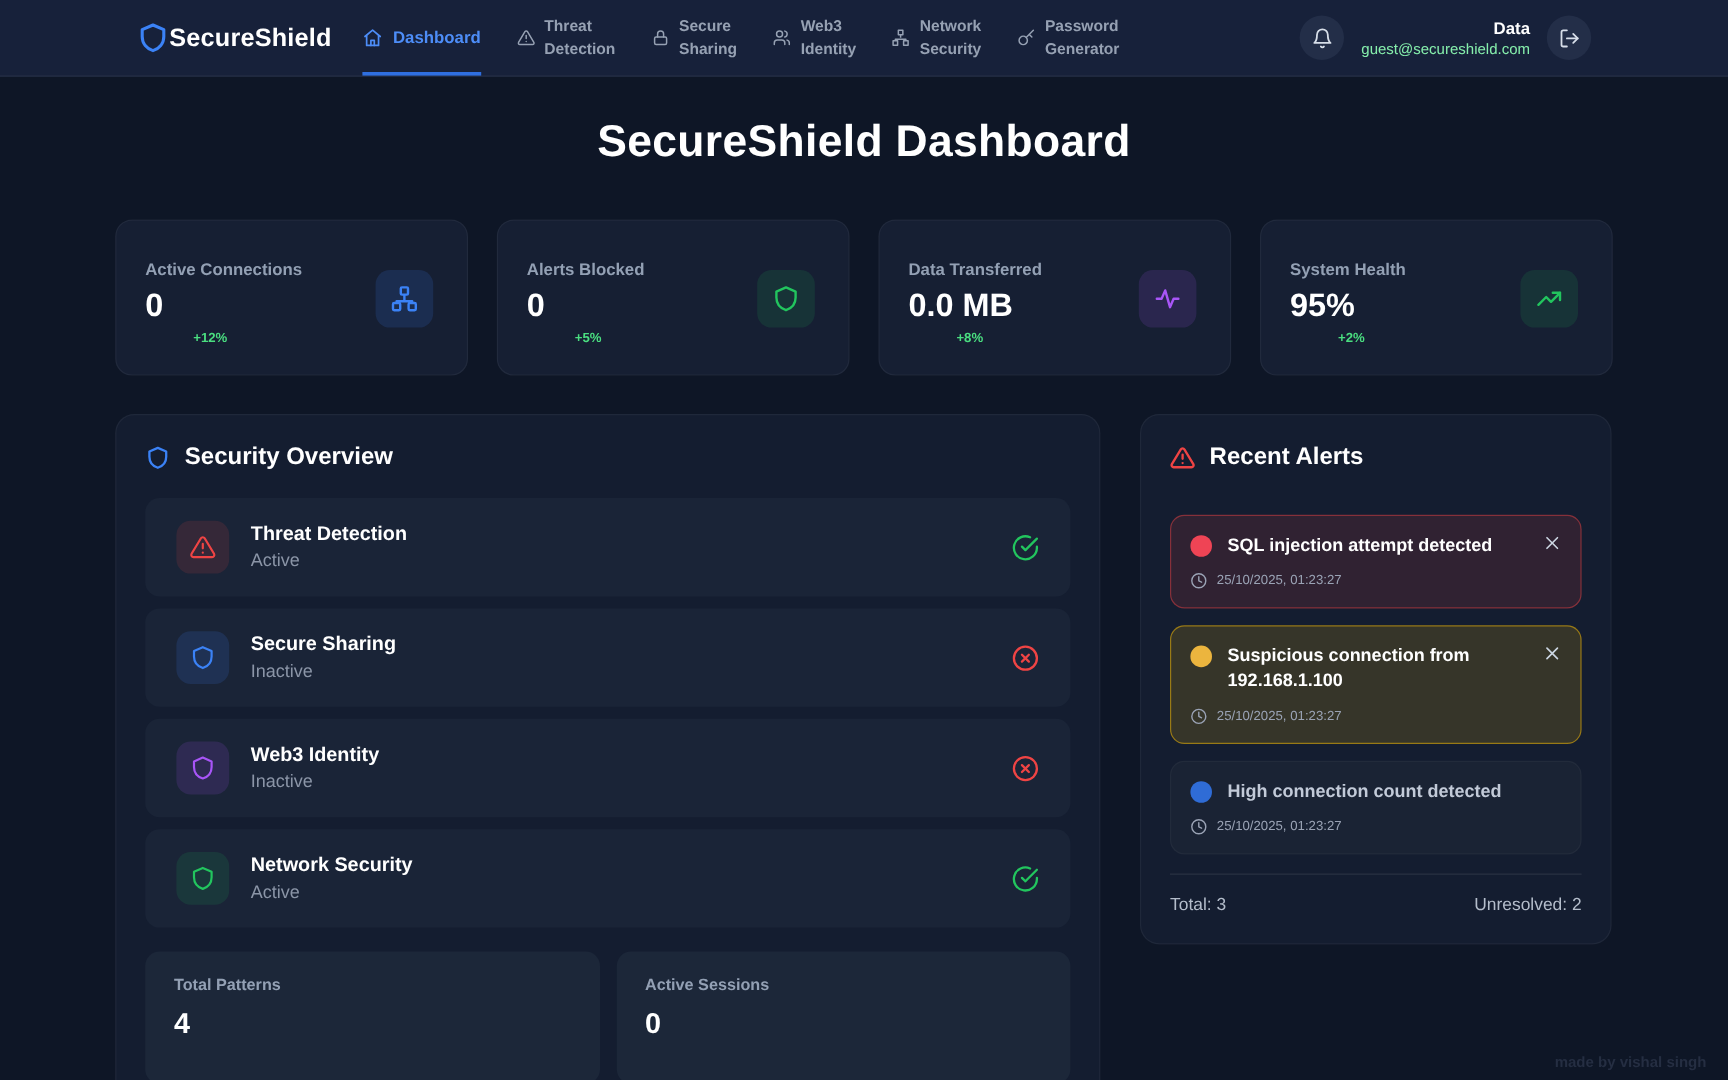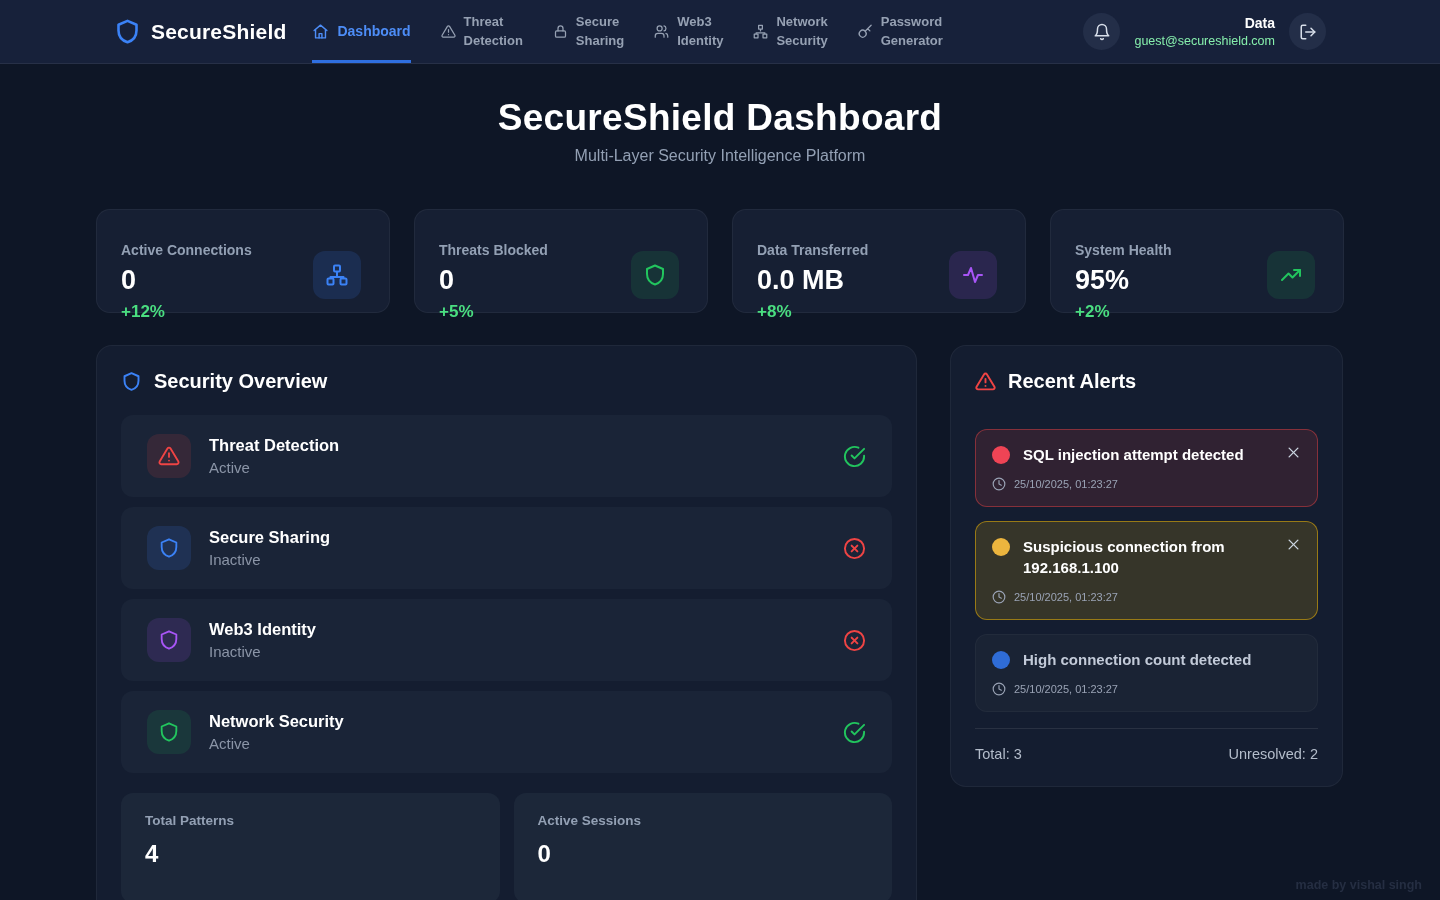--- a/index.html
+++ b/index.html
@@ -12,21 +12,21 @@
   }
   svg { display:block; }
 
   
   .topnav {
     height:64px; background:#17213a;
     border-bottom:1px solid rgba(255,255,255,0.07);
     display:flex; align-items:stretch;
     padding:0 114px;
   }
-  .brand { display:flex; align-items:center; gap:10px; margin-right:26px; }
+  .brand { display:flex; align-items:center; margin-right:26px; }
   .brand-name { font-size:21px; font-weight:800; color:#ffffff; letter-spacing:.2px; }
   .nav-items { display:flex; align-items:stretch; gap:30px; }
   .nav-item {
     display:flex; align-items:center; gap:8px;
     color:#96a1b3; font-size:13px; font-weight:600; line-height:1.45;
     cursor:pointer; border-bottom:3px solid transparent; padding-top:3px;
   }
   .nav-item .nav-label { width:min-content; white-space:normal; }
   .nav-item.single .nav-label { width:auto; white-space:nowrap; font-size:14px; }
   .nav-item.active { color:#4d8df7; border-bottom-color:#2f6fe0; }
@@ -46,27 +46,27 @@
   .hero { text-align:center; padding-top:33px; }
   .hero-title { font-size:37px; font-weight:800; color:#ffffff; letter-spacing:.3px; }
   .hero-sub { margin-top:8px; font-size:16px; color:#93a0b4; }
 
   
   .stats {
     margin:44px 96px 0 96px;
     display:grid; grid-template-columns:repeat(4,1fr); gap:24px;
   }
   .stat-card {
-    position:relative; height:104px; border-radius:14px;
+    position:relative; height:130px; border-radius:14px;
     background:#161f33; border:1px solid rgba(255,255,255,0.05);
     padding:32px 28px 0 24px;
   }
   .stat-label { font-size:14px; font-weight:600; color:#93a0b4; }
   .stat-value { margin-top:7px; font-size:27px; font-weight:800; color:#ffffff; }
-  .stat-change { margin-top:6px; font-size:17px; font-weight:600; color:#4ade80; }
+  .stat-change { margin-top:6px; font-size:11px; font-weight:600; color:#4ade80;margin-left:40px; }
   .stat-iconbox {
     position:absolute; right:28px; top:41px;
     width:48px; height:48px; border-radius:12px;
     display:flex; align-items:center; justify-content:center;
   }
   .tint-blue   { background:rgba(59,130,246,0.15); color:#3b82f6; }
   .tint-green  { background:rgba(34,197,94,0.12);  color:#22c55e; }
   .tint-purple { background:rgba(168,85,247,0.14); color:#a855f7; }
   .tint-red    { background:rgba(239,68,68,0.13);  color:#ef4444; }
 
@@ -238,39 +238,38 @@
             <polyline points="16 17 21 12 16 7"></polyline>
             <line x1="21" y1="12" x2="9" y2="12"></line>
           </svg>
       </span>
     </div>
   </div>
 </header>
 
 <section class="hero">
   <h1 class="hero-title">SecureShield Dashboard</h1>
-  <div class="hero-sub">Multi-Layer Security Intelligence Platform</div>
 </section>
 
 <section class="stats">
   <div class="stat-card">
     <div class="stat-label">Active Connections</div>
     <div class="stat-value">0</div>
     <div class="stat-change">+12%</div>
     <div class="stat-iconbox tint-blue">
       <svg width="24" height="24" viewBox="0 0 24 24" fill="none" stroke="currentColor" stroke-width="2" stroke-linejoin="round">
           <rect x="9" y="2.5" width="6" height="6" rx="1"></rect>
           <rect x="2.5" y="15.5" width="6" height="6" rx="1"></rect>
           <rect x="15.5" y="15.5" width="6" height="6" rx="1"></rect>
           <path d="M12 8.5v3.5M5.5 15.5V14h13v1.5M12 12v2"></path>
         </svg>
     </div>
   </div>
   <div class="stat-card">
-    <div class="stat-label">Threats Blocked</div>
+    <div class="stat-label">Alerts Blocked</div>
     <div class="stat-value">0</div>
     <div class="stat-change">+5%</div>
     <div class="stat-iconbox tint-green">
       <svg width="24" height="24" viewBox="0 0 24 24" fill="none" stroke="currentColor" stroke-width="2" stroke-linejoin="round">
           <path d="M12 2.5 20 6v5c0 5.3-3.4 9-8 10.5C7.4 20 4 16.3 4 11V6z"></path>
         </svg>
     </div>
   </div>
   <div class="stat-card">
     <div class="stat-label">Data Transferred</div>

